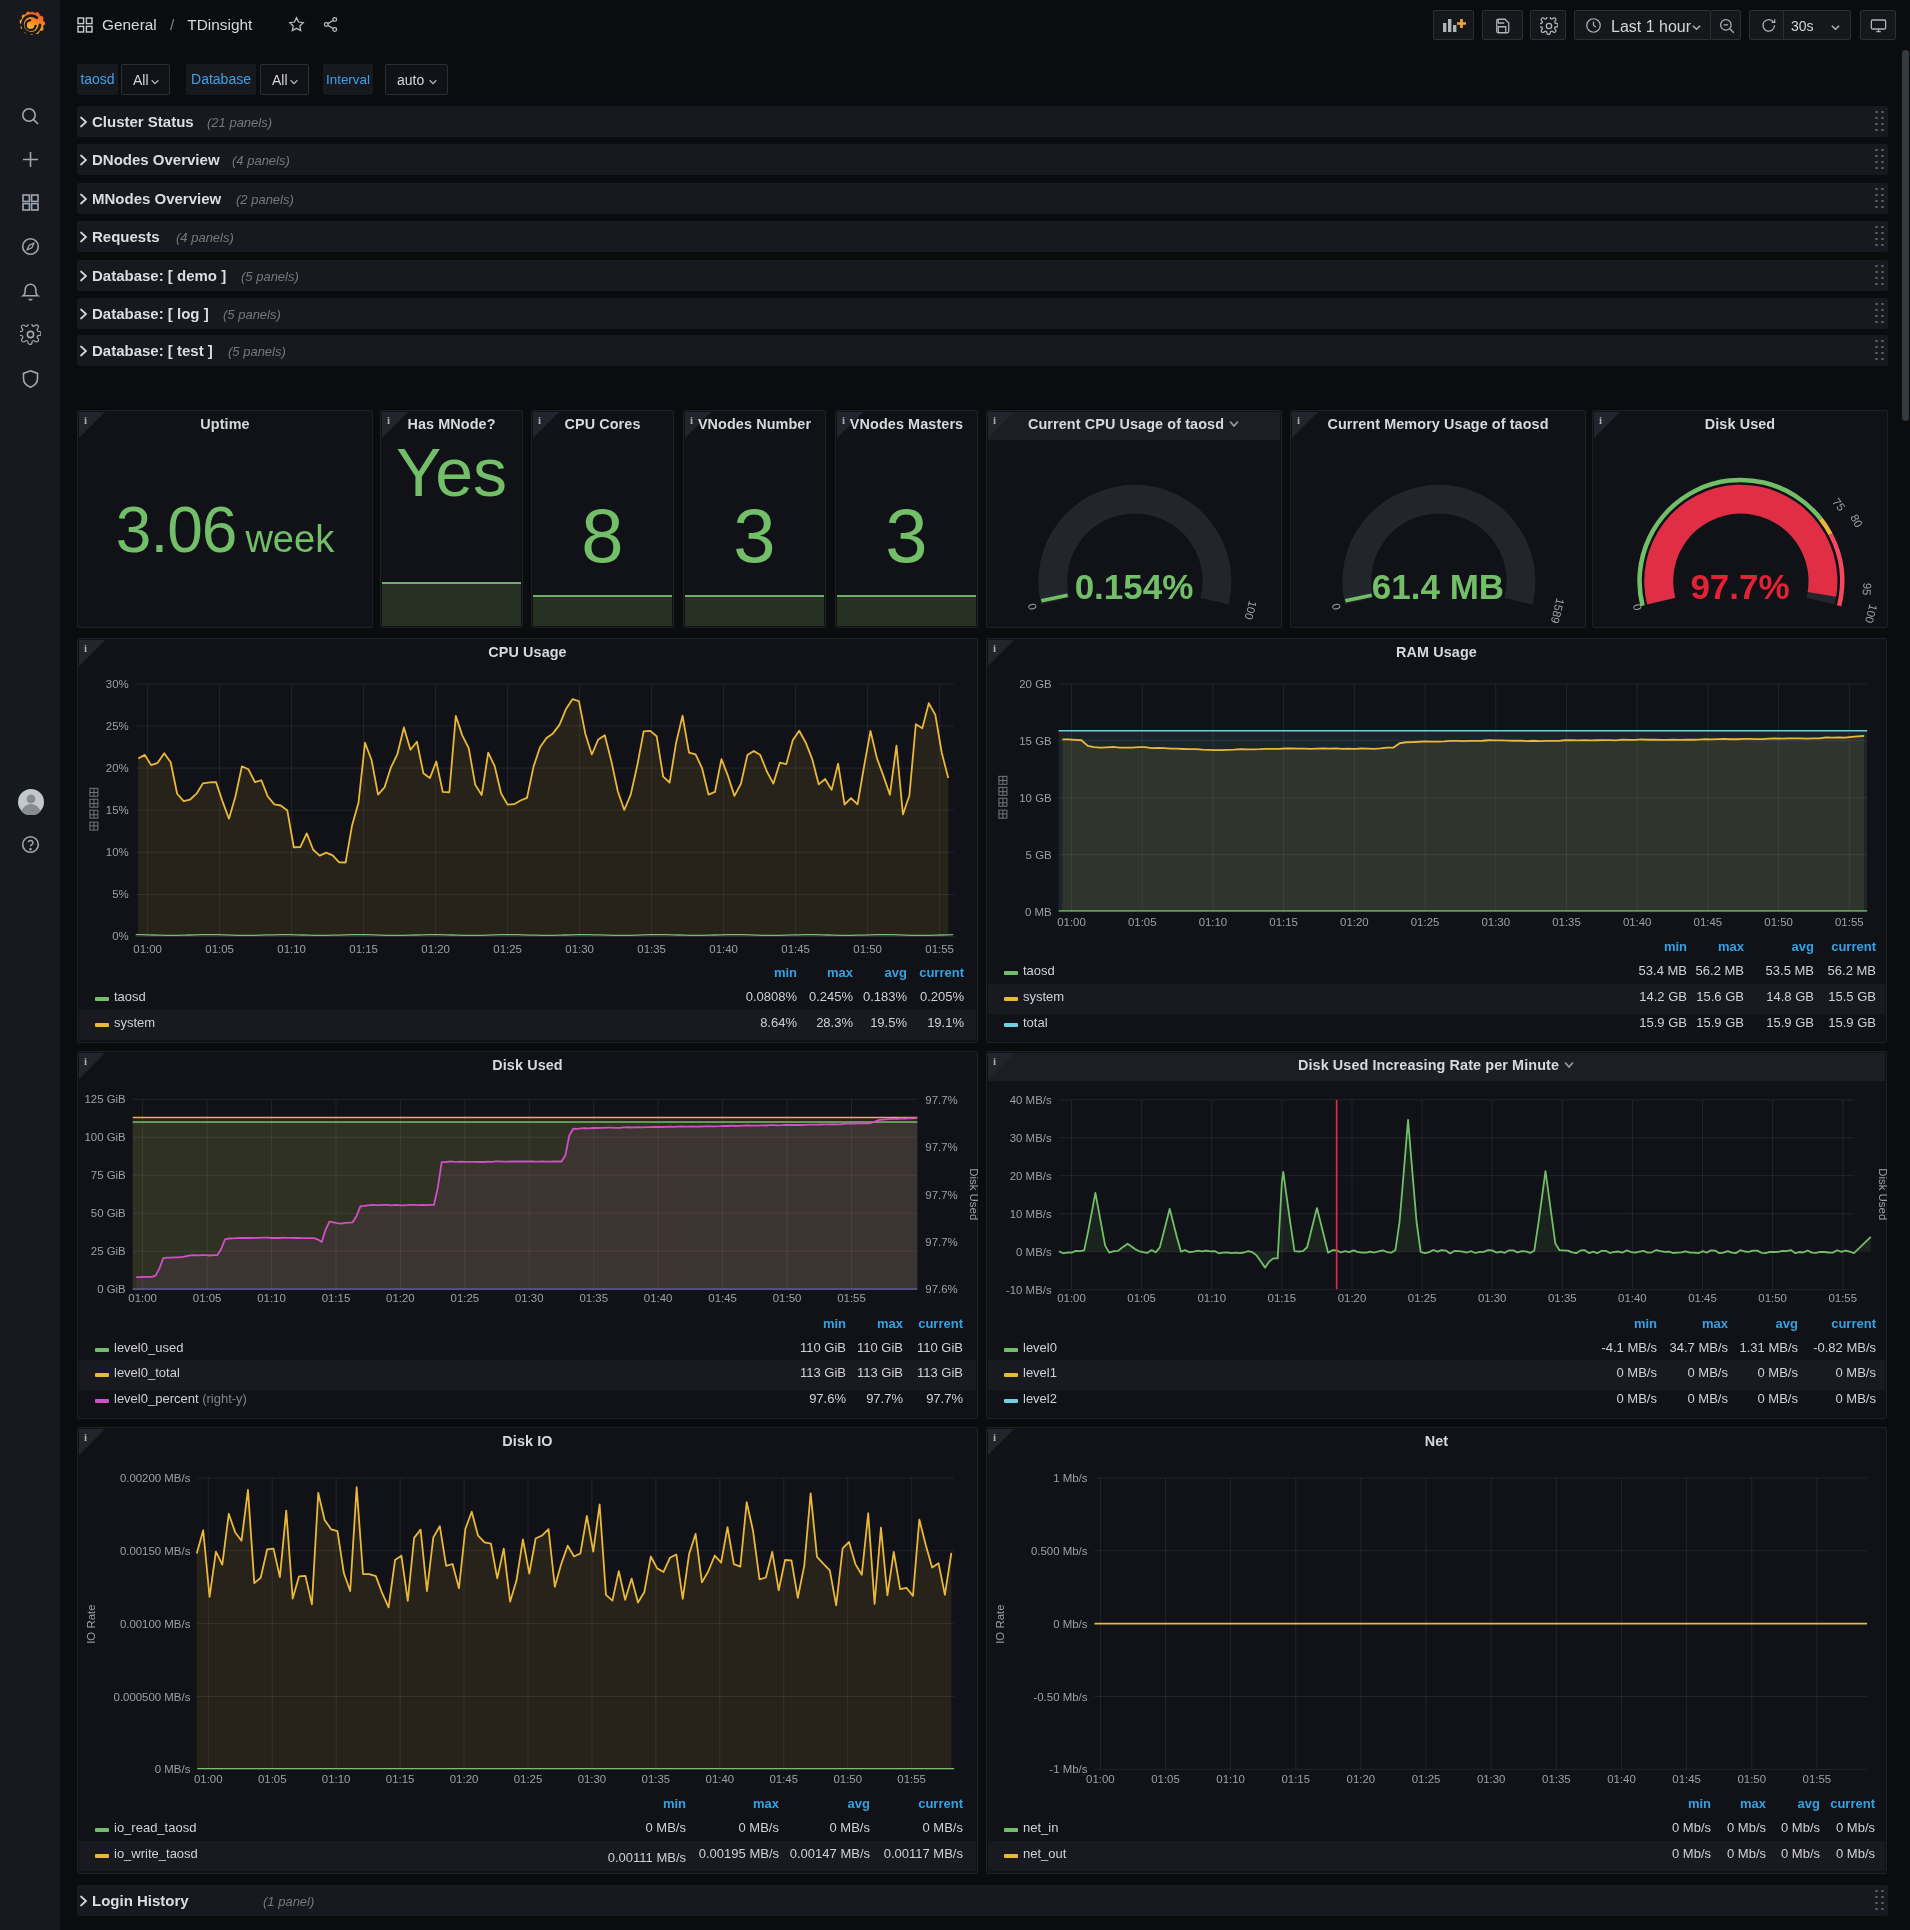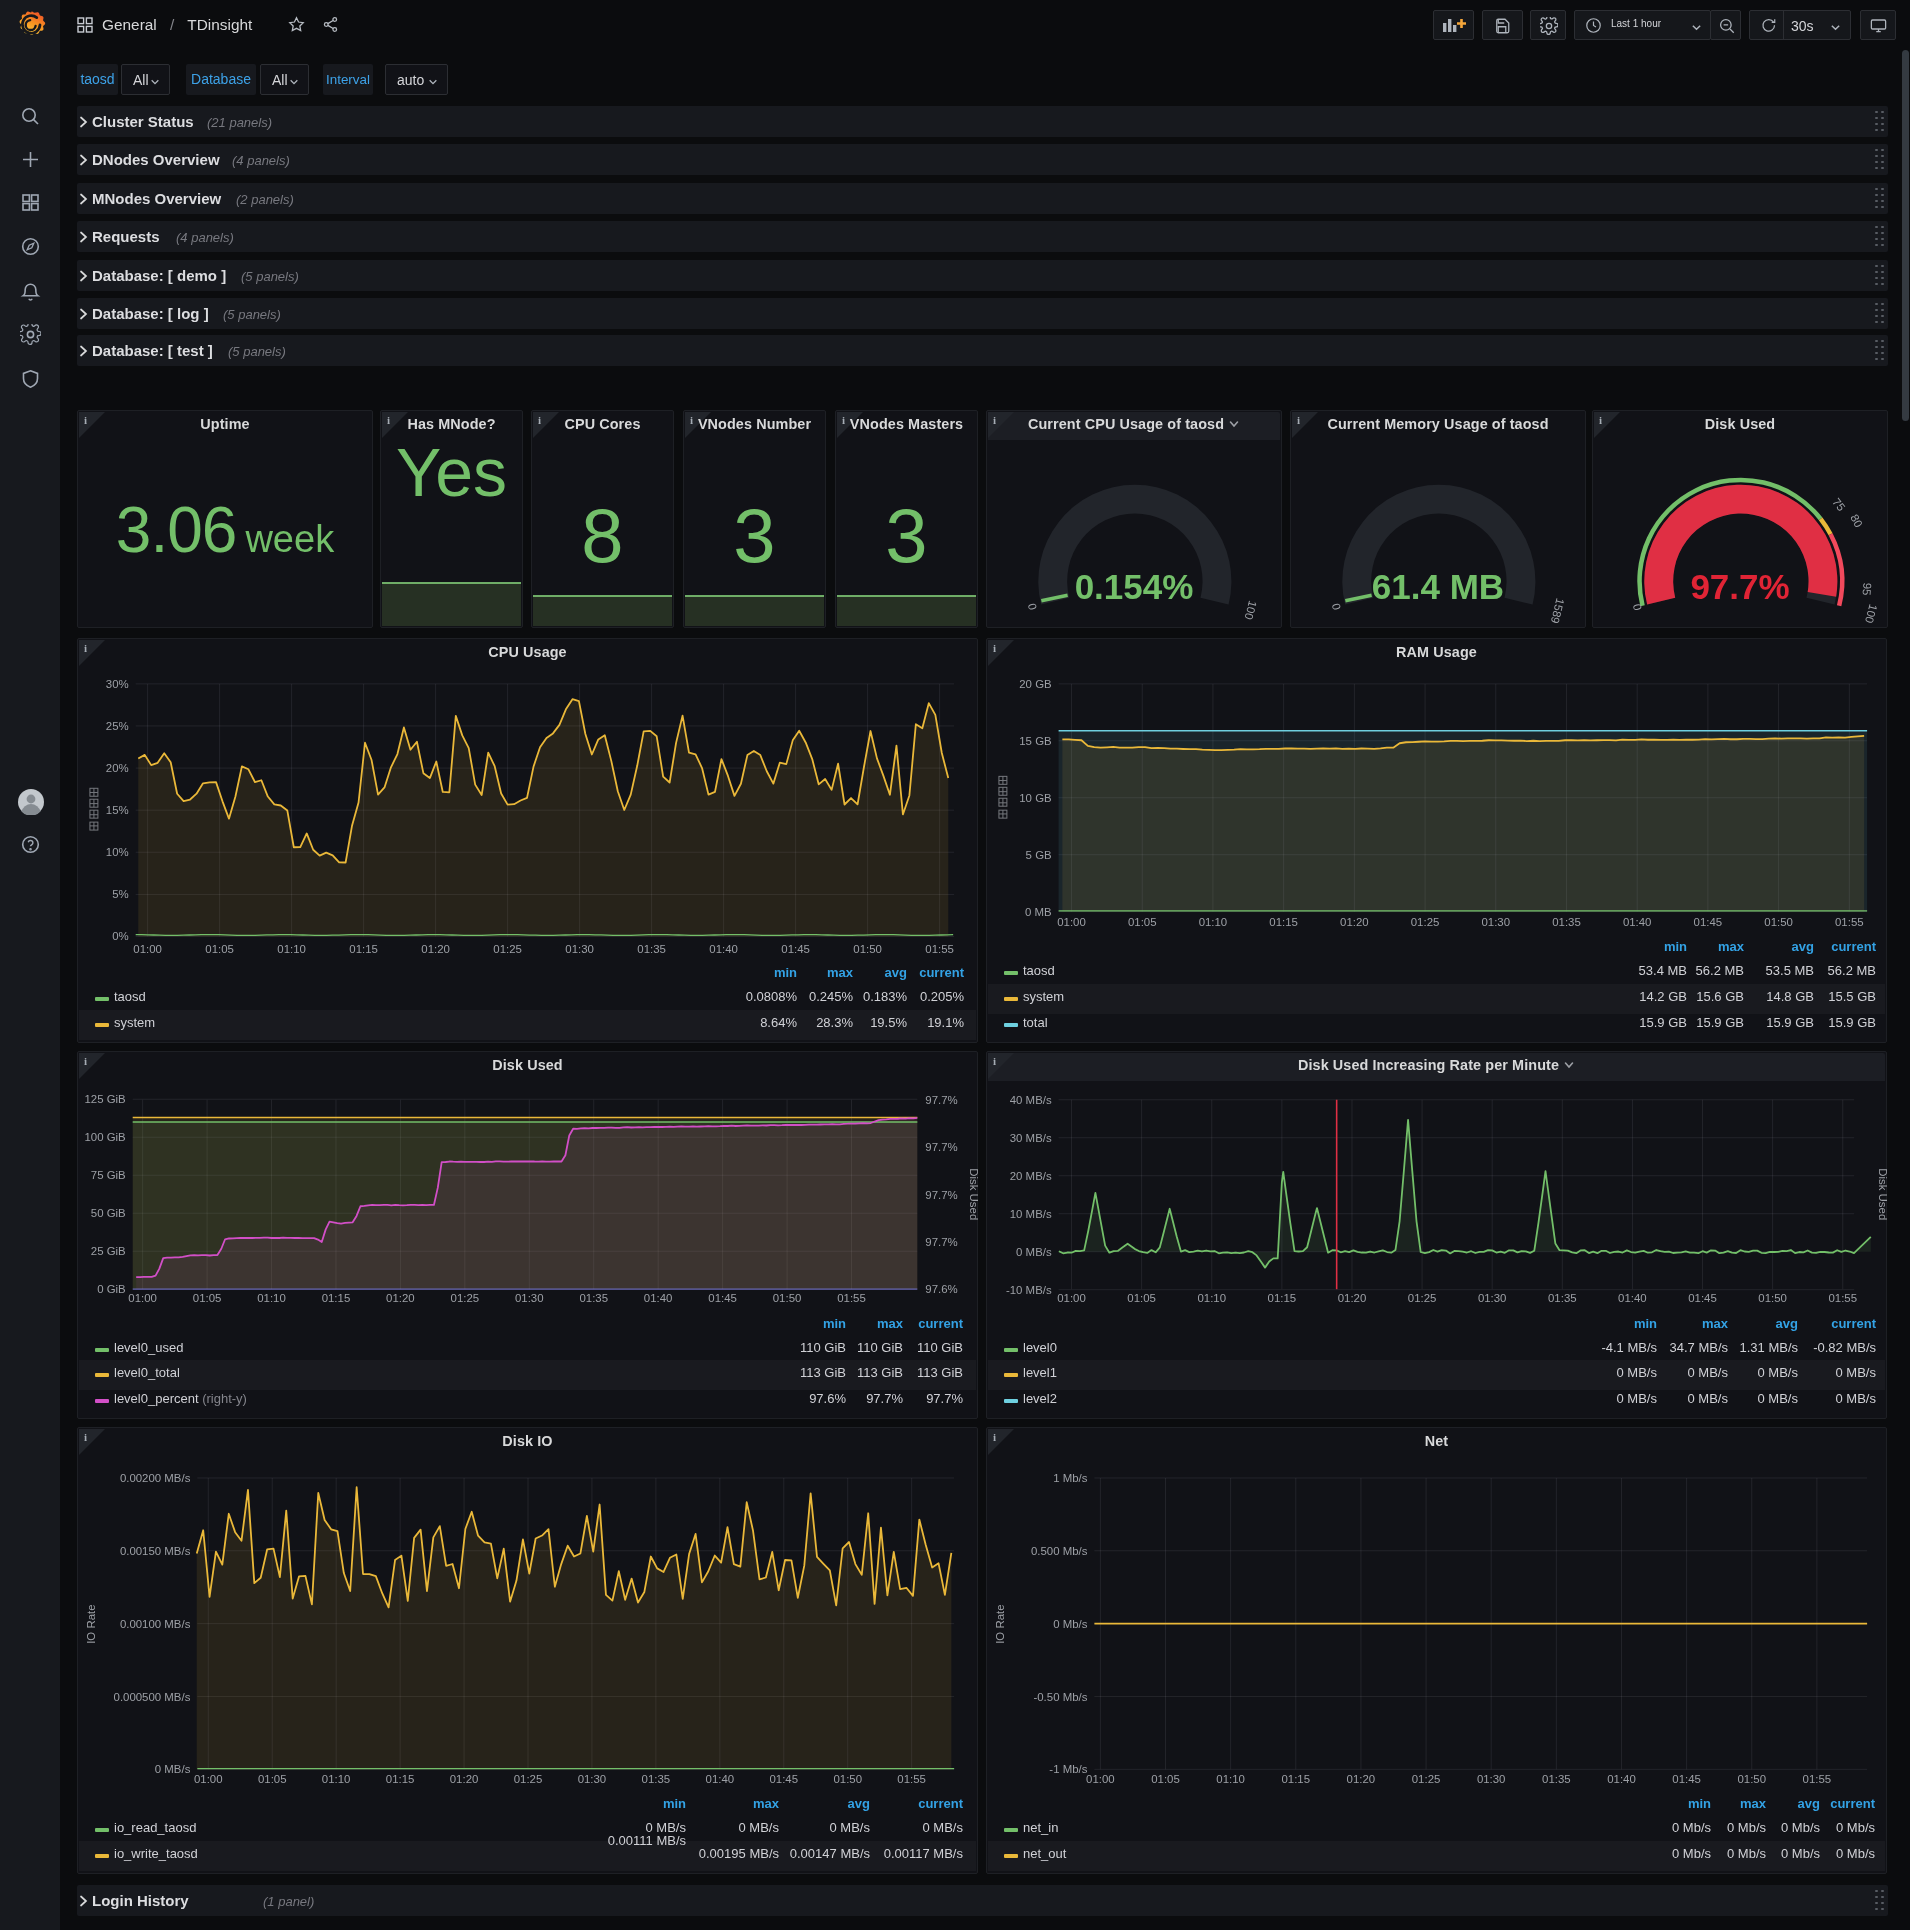--- a/index.html
+++ b/index.html
@@ -119,21 +119,21 @@
       <svg class="abs" style="left:9px;top:6px" width="18" height="18" viewBox="0 0 21 21" fill="none" stroke="#aeb4bc" stroke-width="1.5">
         <circle cx="10.5" cy="10.5" r="3.1"></circle>
         <path d="M17.3 12.4a1.6 1.6 0 0 0 .3 1.8l.1.1a2 2 0 1 1-2.8 2.8l-.1-.1a1.6 1.6 0 0 0-1.8-.3 1.6 1.6 0 0 0-1 1.5v.2a2 2 0 1 1-4 0v-.1a1.6 1.6 0 0 0-1-1.5 1.6 1.6 0 0 0-1.8.3l-.1.1a2 2 0 1 1-2.8-2.8l.1-.1a1.6 1.6 0 0 0 .3-1.8 1.6 1.6 0 0 0-1.5-1h-.2a2 2 0 1 1 0-4h.1a1.6 1.6 0 0 0 1.5-1 1.6 1.6 0 0 0-.3-1.8l-.1-.1a2 2 0 1 1 2.8-2.8l.1.1a1.6 1.6 0 0 0 1.8.3h.1a1.6 1.6 0 0 0 1-1.5v-.2a2 2 0 1 1 4 0v.1a1.6 1.6 0 0 0 1 1.5 1.6 1.6 0 0 0 1.8-.3l.1-.1a2 2 0 1 1 2.8 2.8l-.1.1a1.6 1.6 0 0 0-.3 1.8v.1a1.6 1.6 0 0 0 1.5 1h.2a2 2 0 1 1 0 4h-.1a1.6 1.6 0 0 0-1.5 1z"></path>
       </svg>
     </div>
     <div class="abs" style="left:1574px;top:10px;width:137px;height:30px;border:1px solid #2c2e33;background:#15171b;border-radius:2px">
       <svg class="abs" style="left:10px;top:6px" width="17" height="17" viewBox="0 0 24 24" stroke="#aeb4bc" fill="none" stroke-width="1.7">
         <circle cx="12" cy="12" r="9.5"></circle>
         <path d="M12 6.5V12l3.5 2"></path>
       </svg>
-      <span class="abs" style="left:36px;top:7px;font-size:10px;color:#d4d5d9">Last 1 hour</span>
+      <span class="abs" style="left:36px;top:7px;font-size:16px;color:#d4d5d9">Last 1 hour</span>
       <svg class="abs" style="right:8px;top:11px" width="11" height="11" viewBox="0 0 12 12">
         <path d="M2 4l4 4 4-4" stroke="#aeb4bc" stroke-width="1.6" fill="none"></path>
       </svg>
     </div>
     <div class="abs" style="left:1710px;top:10px;width:31px;height:30px;border:1px solid #2c2e33;background:#15171b;border-radius:2px">
       <svg class="abs" style="left:7px;top:6px" width="18" height="18" viewBox="0 0 24 24" stroke="#aeb4bc" fill="none" stroke-width="1.7">
         <circle cx="10.5" cy="10.5" r="7"></circle>
         <path d="M16 16l5 5M7.5 10.5h6"></path>
       </svg>
     </div>
@@ -808,21 +808,21 @@
       </div>
       <div class="llab" style="top:392px">io_read_taosd</div>
       <div class="lval" style="top:392px;right:291px">0 MB/s</div>
       <div class="lval" style="top:392px;right:198px">0 MB/s</div>
       <div class="lval" style="top:392px;right:107px">0 MB/s</div>
       <div class="lval" style="top:392px;right:14px">0 MB/s</div>
       <div class="lkey" style="top:426px">
         <i style="background:#eab839"></i>
       </div>
       <div class="llab" style="top:418px">io_write_taosd</div>
-      <div class="lval" style="top:405px;right:291px">0.00111 MB/s</div>
+      <div class="lval" style="top:422px;right:291px">0.00111 MB/s</div>
       <div class="lval" style="top:418px;right:198px">0.00195 MB/s</div>
       <div class="lval" style="top:418px;right:107px">0.00147 MB/s</div>
       <div class="lval" style="top:418px;right:14px">0.00117 MB/s</div>
     </div>
 <div class="panel" style="left:986px;top:1427px;width:901px;height:447px">
       <div class="corner"><svg width="26" height="26" viewBox="0 0 26 26">
           <path d="M0 0 L26 0 L0 26 Z" fill="#22252b"></path>
         </svg><span>i</span></div>
       <div class="ptitle"><span>Net</span></div>
       <svg class="plot" width="901" height="447" viewBox="0 0 906 449">

